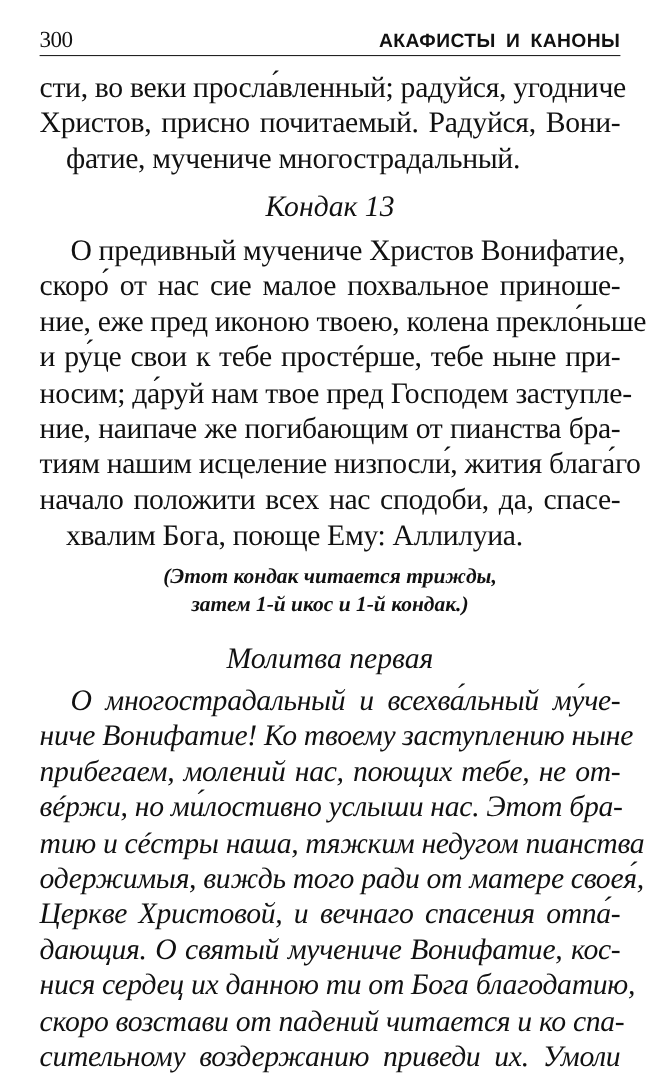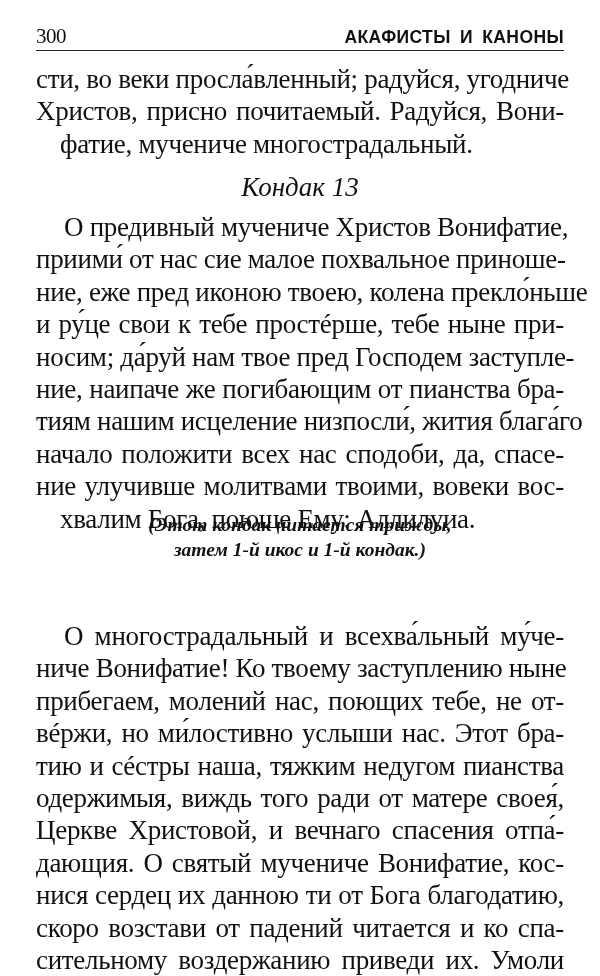--- a/index.html
+++ b/index.html
@@ -103,38 +103,38 @@
   <div class="block" style="top:63px;">
     <span class="line">сти, во веки просла́вленный; радуйся, угодниче</span>
     <span class="line">Христов, присно почитаемый. Радуйся, Вони-</span>
     <span class="line last">фатие, мучениче многострадальный.</span>
   </div>
 
   <div class="heading" style="top:171px;">Кондак 13</div>
 
   <div class="block" style="top:211px;">
     <span class="line indent">О предивный мучениче Христов Вонифатие,</span>
-    <span class="line">приими́ от нас сие малое похвальное приноше-</span>
+    <span class="line">скоро́ от нас сие малое похвальное приноше-</span>
     <span class="line">ние, еже пред иконою твоею, колена прекло́ньше</span>
     <span class="line">и ру́це свои к тебе простéрше, тебе ныне при-</span>
     <span class="line">носим; да́руй нам твое пред Господем заступле-</span>
     <span class="line">ние, наипаче же погибающим от пианства бра-</span>
     <span class="line">тиям нашим исцеление низпосли́, жития блага́го</span>
     <span class="line">начало положити всех нас сподоби, да, спасе-</span>
-    <span class="line">ние улучивше молитвами твоими, вовеки вос-</span>
     <span class="line last">хвалим Бога, поюще Ему: Аллилуиа.</span>
   </div>
 
   <div class="note" style="top:512px;">
     <span>(Этот кондак читается трижды,</span>
     <span>затем 1-й икос и 1-й кондак.)</span>
   </div>
 
+  <div class="heading" style="top:582px;">Молитва первая</div>
 
-  <div class="block" style="top:620px;">
+  <div class="block" style="top:620px;font-style:italic;">
     <span class="line indent">О многострадальный и всехва́льный му́че-</span>
     <span class="line">ниче Вонифатие! Ко твоему заступлению ныне</span>
     <span class="line">прибегаем, молений нас, поющих тебе, не от-</span>
     <span class="line">вéржи, но ми́лостивно услыши нас. Этот бра-</span>
     <span class="line">тию и сéстры наша, тяжким недугом пианства</span>
     <span class="line">одержимыя, виждь того ради от матере своея́,</span>
     <span class="line">Церкве Христовой, и вечнаго спасения отпа́-</span>
     <span class="line">дающия. О святый мучениче Вонифатие, кос-</span>
     <span class="line">нися сердец их данною ти от Бога благодатию,</span>
     <span class="line">скоро возстави от падений читается и ко спа-</span>

